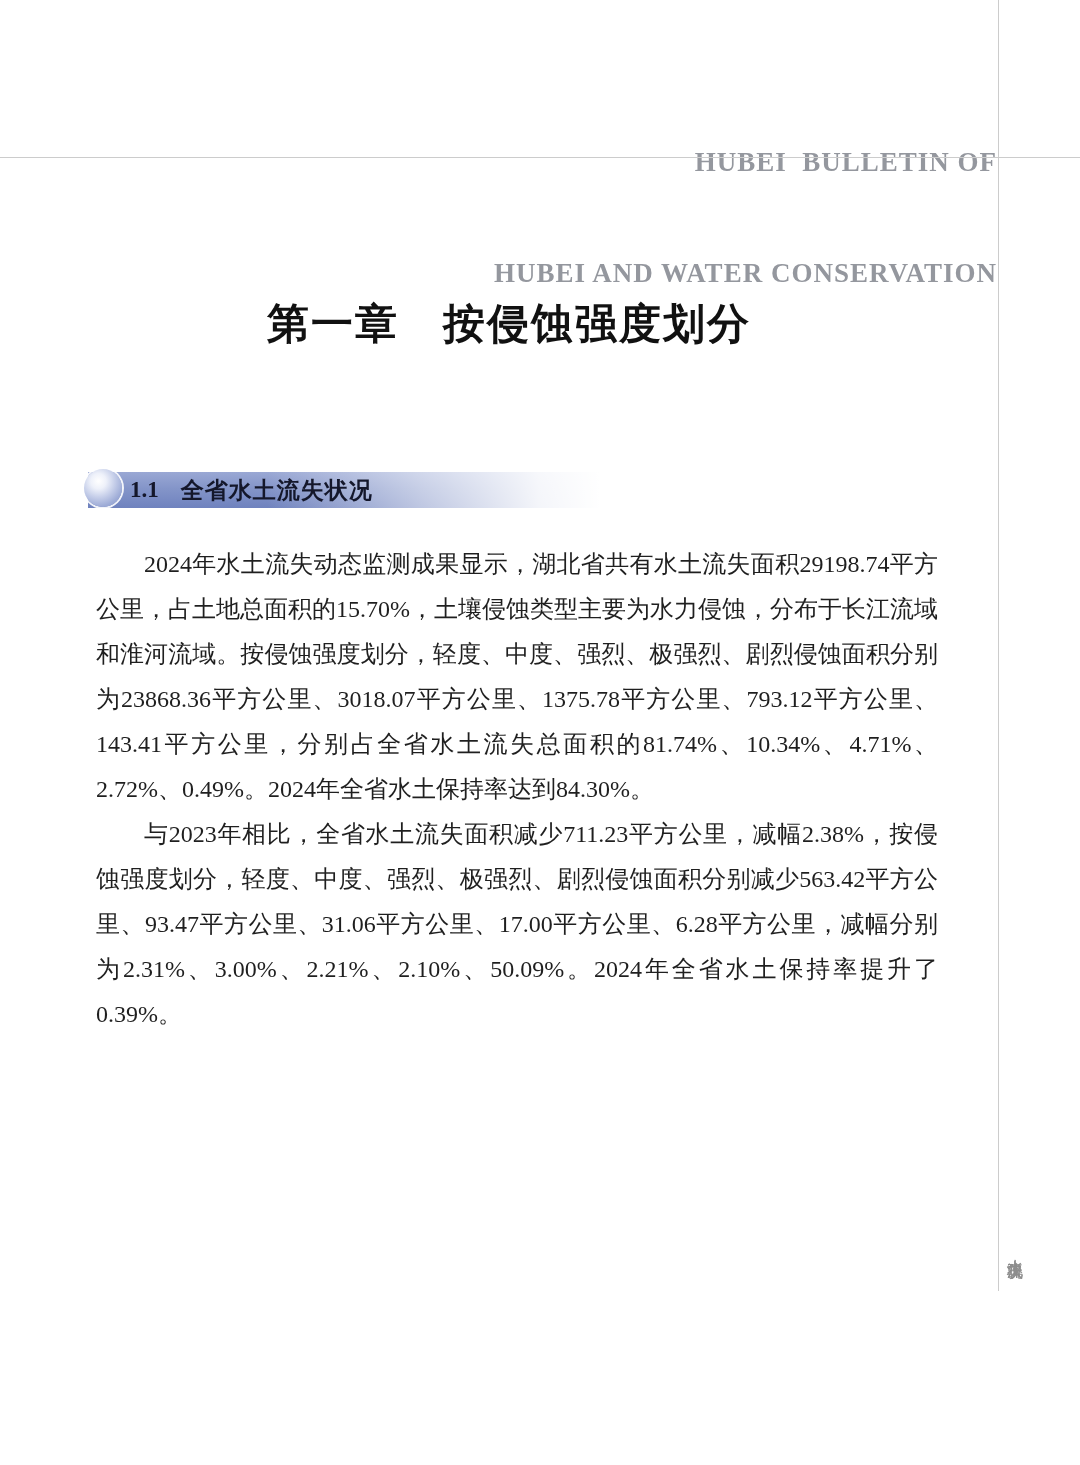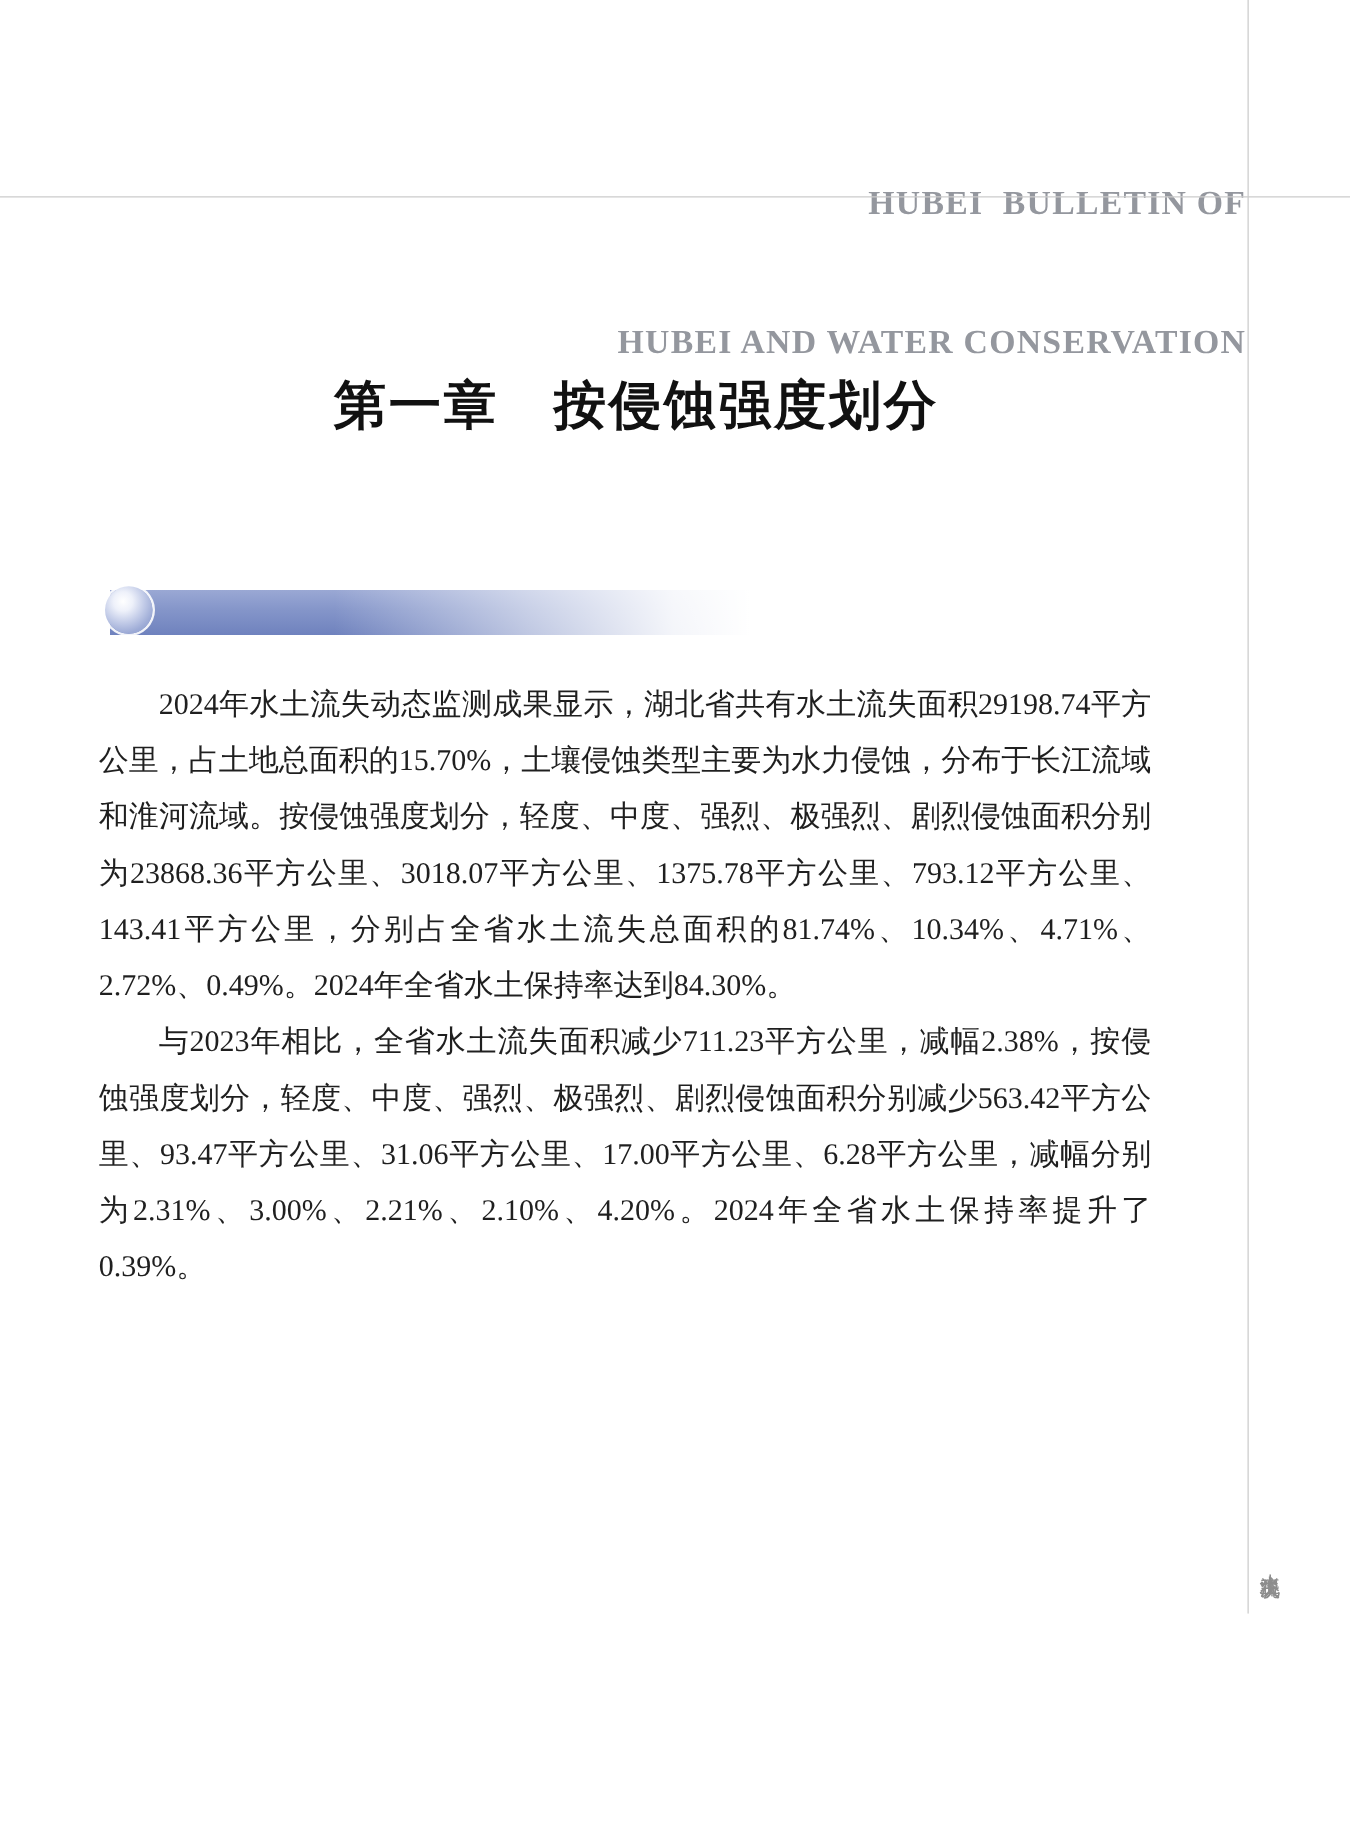--- a/index.html
+++ b/index.html
@@ -114,21 +114,21 @@
   .section-label .sec-text {
     margin-left: 22px;
     font-size: 23px;
     letter-spacing: 1px;
   }
 
   
   .body-text {
     position: absolute;
     top: 542px;
-    left: 79px;
+    left: 96px;
     width: 842px;
     font-size: 24px;
     line-height: 45px;
     color: #1f1f1f;
     text-align: justify;
   }
   .body-text p {
     margin: 0;
     text-indent: 2em;
   }
@@ -192,24 +192,28 @@
     <div>HUBEI AND WATER CONSERVATION</div>
   </div>
 
   <div class="rule-h"></div>
   <div class="rule-v"></div>
 
   <div class="chapter-title">第一章　按侵蚀强度划分</div>
 
   <div class="section-bar"></div>
   <div class="section-ball"></div>
+  <div class="section-label">
+    <span class="sec-num">1.1</span>
+    <span class="sec-text">全省水土流失状况</span>
+  </div>
 
   <div class="body-text">
     <p>2024年水土流失动态监测成果显示，湖北省共有水土流失面积29198.74平方公里，占土地总面积的15.70%，土壤侵蚀类型主要为水力侵蚀，分布于长江流域和淮河流域。按侵蚀强度划分，轻度、中度、强烈、极强烈、剧烈侵蚀面积分别为23868.36平方公里、3018.07平方公里、1375.78平方公里、793.12平方公里、143.41平方公里，分别占全省水土流失总面积的81.74%、10.34%、4.71%、2.72%、0.49%。2024年全省水土保持率达到84.30%。</p>
-    <p>与2023年相比，全省水土流失面积减少711.23平方公里，减幅2.38%，按侵蚀强度划分，轻度、中度、强烈、极强烈、剧烈侵蚀面积分别减少563.42平方公里、93.47平方公里、31.06平方公里、17.00平方公里、6.28平方公里，减幅分别为2.31%、3.00%、2.21%、2.10%、4.20%。2024年全省水土保持率提升了0.39%。</p>
+    <p>与2023年相比，全省水土流失面积减少711.23平方公里，减幅2.38%，按侵蚀强度划分，轻度、中度、强烈、极强烈、剧烈侵蚀面积分别减少563.42平方公里、93.47平方公里、31.06平方公里、17.00平方公里、6.28平方公里，减幅分别为2.31%、3.00%、2.21%、2.10%、50.09%。2024年全省水土保持率提升了0.39%。</p>
   </div>
 
   <div class="side-label">水土流失状况</div>
   <div class="page-num-box">
     <span class="num">3</span>
   </div>
 
   <div class="watermark">
     <svg class="wm-icon" viewBox="0 0 48 44" xmlns="http://www.w3.org/2000/svg">
       <ellipse cx="18" cy="16.5" rx="17" ry="14" fill="#a6a6a6"></ellipse>

